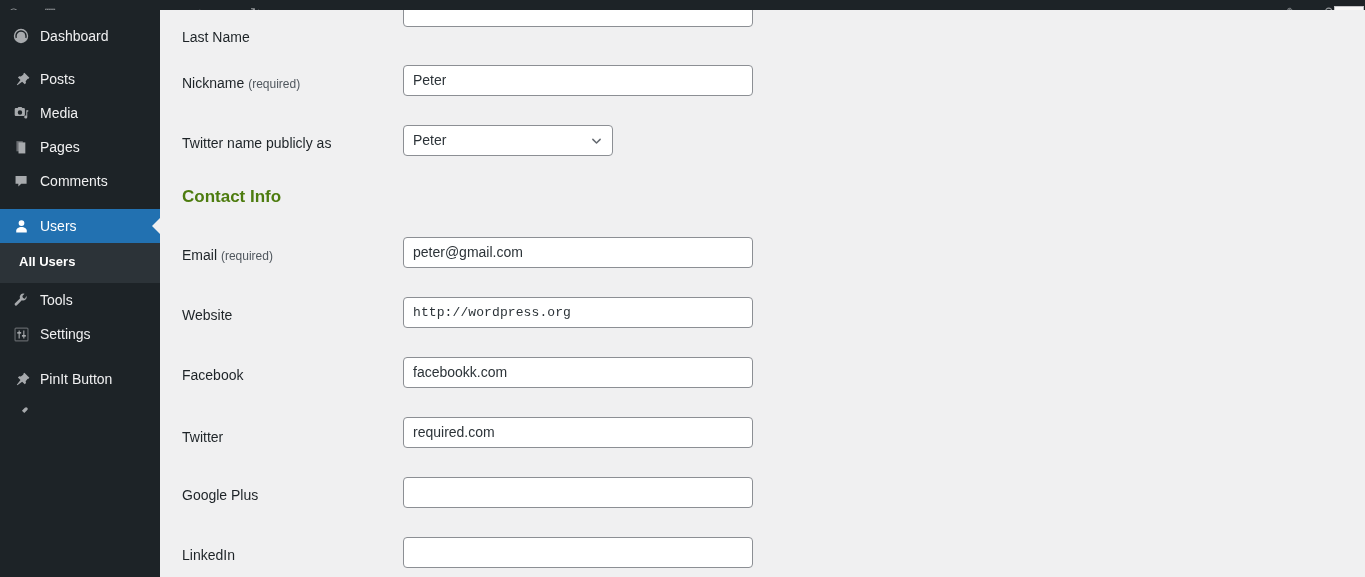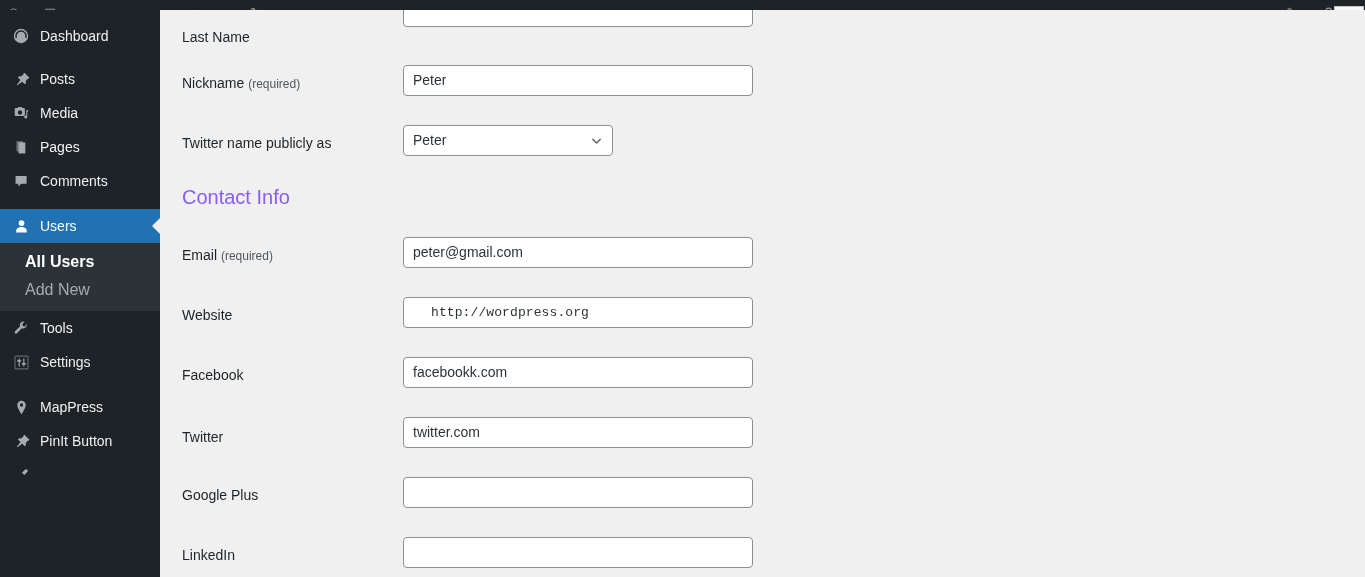--- a/index.html
+++ b/index.html
@@ -98,22 +98,22 @@
     line-height: 1;
   }
 
   
   .submenu {
     background: #2c3338;
     padding: 5px 0 7px 0;
   }
   .submenu-item {
     display: block;
-    padding: 5px 0 5px 25px;
-    font-size: 16px;
+    padding: 5px 0 5px 19px;
+    font-size: 13px;
     line-height: 18px;
     color: #a7aaad;
     cursor: pointer;
     white-space: nowrap;
   }
   .submenu-item.current {
     color: #fff;
     font-weight: 700;
   }
 
@@ -160,21 +160,20 @@
     line-height: 29px;
     font-size: 14px;
     color: #2c3338;
     white-space: nowrap;
     overflow: hidden;
   }
   .row-field.mono .fval {
     font-family: "Liberation Mono", "DejaVu Sans Mono", monospace;
     font-size: 13px;
     letter-spacing: .1px;
-    margin-left: 18px;
   }
   .row-field.clipped {
     height: 31px;
     top: -14px;
   }
 
   
   .row-select {
     position: absolute;
     left: 243px;
@@ -196,23 +195,23 @@
     right: 9px; top: 50%;
     transform: translateY(-50%);
     width: 13px; height: 13px;
     color: #646970;
   }
   .row-select .chev svg { display: block; }
 
   .section-title {
     position: absolute;
     left: 22px;
-    font-size: 20px;
-    font-weight: 400;
-    color: #8b5cf6;
+    font-size: 17px;
+    font-weight: 700;
+    color: #4d7c0f;
     line-height: 22px;
     white-space: nowrap;
   }
 </style>
 </head>
 <body>
 
 <div id="adminbar">
   <span class="ab-glyph" style="left:8px">◉</span>
   <span class="ab-glyph" style="left:44px">▦</span>
@@ -286,21 +285,20 @@
       <svg width="17" height="17" viewBox="0 0 20 20" fill="currentColor">
         <circle cx="10" cy="6" r="3.4"></circle>
         <path d="M10 10.6c-3.4 0-6.2 2-6.2 4.4V17h12.4v-2c0-2.4-2.8-4.4-6.2-4.4z"></path>
       </svg>
     </span>
     <span class="mi-label">Users</span>
   </div>
 
   <div class="submenu">
     <span class="submenu-item current">All Users</span>
-    <span class="submenu-item">Add New</span>
   </div>
 
   <div class="menu-item">
     <span class="mi-ico">
       <svg width="17" height="17" viewBox="0 0 20 20" fill="currentColor">
         <path d="M15.8 4.3a4.2 4.2 0 0 1-5.4 5.4L4.9 15.2a1.6 1.6 0 1 1-2.2-2.2l5.5-5.5a4.2 4.2 0 0 1 5.4-5.4L11 4.7l.7 2.4 2.4.7 1.7-3.5z"></path>
       </svg>
     </span>
     <span class="mi-label">Tools</span>
   </div>
@@ -313,28 +311,20 @@
         <rect x="5" y="7.1" width="4.6" height="1.9"></rect>
         <path d="M12.1 5.2h1.3v9.6h-1.3z"></path>
         <rect x="10.5" y="10.6" width="4.6" height="1.9"></rect>
       </svg>
     </span>
     <span class="mi-label">Settings</span>
   </div>
 
   <div class="menu-gap" style="height:11px"></div>
 
-  <div class="menu-item">
-    <span class="mi-ico">
-      <svg width="17" height="17" viewBox="0 0 20 20" fill="currentColor">
-        <path d="M10 2a5 5 0 0 0-5 5c0 3.6 5 11 5 11s5-7.4 5-11a5 5 0 0 0-5-5zm0 7a2 2 0 1 1 0-4 2 2 0 0 1 0 4z"></path>
-      </svg>
-    </span>
-    <span class="mi-label">MapPress</span>
-  </div>
 
   <div class="menu-item">
     <span class="mi-ico">
       <svg width="17" height="17" viewBox="0 0 20 20" fill="currentColor">
         <path d="M13.4 2.1 11.9 3.6l.5.5-3.2 2.4-1.9-.4-1.5 1.5 3 3-4.3 5.7.6.6 5.7-4.3 3 3 1.5-1.5-.4-1.9 2.4-3.2.5.5 1.5-1.5-5.9-5.9z"></path>
       </svg>
     </span>
     <span class="mi-label">PinIt Button</span>
   </div>
 
@@ -411,21 +401,21 @@
     <div class="row-field" style="top:-5px">
       <span class="fval">facebookk.com</span>
     </div>
   </div>
 
   <div class="form-row" style="top:412px">
     <span class="row-label" style="top:5px">
       <span>Twitter</span>
     </span>
     <div class="row-field" style="top:-5px">
-      <span class="fval">twitter.com</span>
+      <span class="fval">required.com</span>
     </div>
   </div>
 
   <div class="form-row" style="top:472px">
     <span class="row-label" style="top:3px">
       <span>Google Plus</span>
     </span>
     <div class="row-field" style="top:-5px">
       <span class="fval"></span>
     </div>

